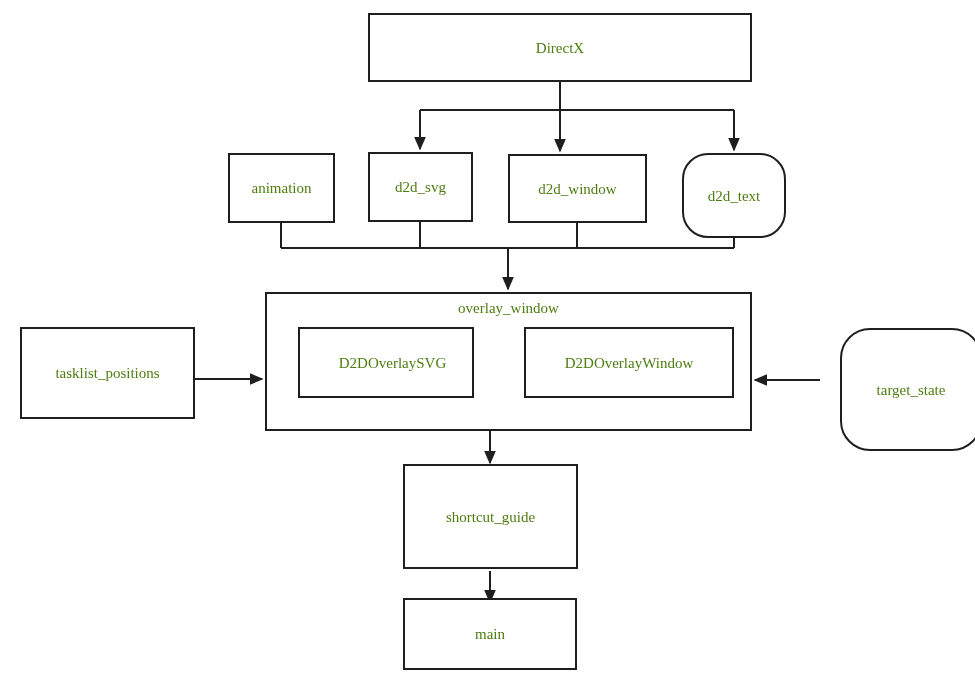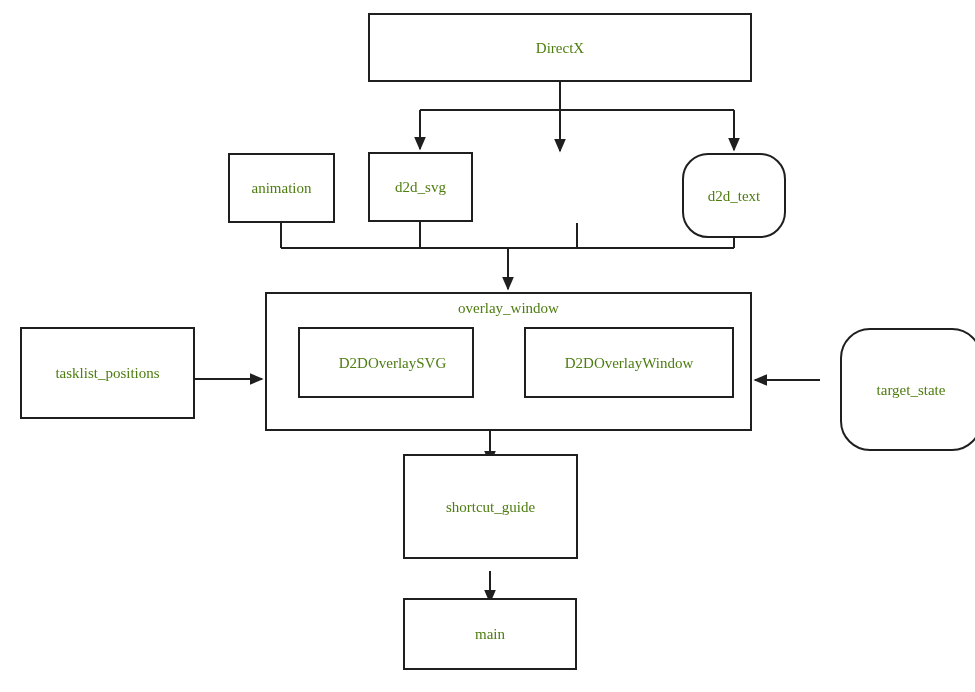--- a/index.html
+++ b/index.html
@@ -51,21 +51,21 @@
   #n-directx        { left: 368px; top: 13px;  width: 384px; height: 69px; }
   #n-animation      { left: 228px; top: 153px; width: 107px; height: 70px; }
   #n-d2d-svg        { left: 368px; top: 152px; width: 105px; height: 70px; }
   #n-d2d-window     { left: 508px; top: 154px; width: 139px; height: 69px; }
   #n-d2d-text       { left: 682px; top: 153px; width: 104px; height: 85px; border-radius: 26px; }
   #n-overlay-window { left: 265px; top: 292px; width: 487px; height: 139px; }
   #n-d2doverlaysvg  { left: 298px; top: 327px; width: 176px; height: 71px; padding-left: 13px; }
   #n-d2doverlaywin  { left: 508px; top: 327px; width: 210px; height: 71px; margin-left: 16px; }
   #n-tasklist       { left: 20px;  top: 327px; width: 175px; height: 92px; }
   #n-target-state   { left: 840px; top: 328px; width: 142px; height: 123px; border-radius: 30px; }
-  #n-shortcut-guide { left: 403px; top: 454px; width: 175px; height: 105px; }
+  #n-shortcut-guide { left: 403px; top: 464px; width: 175px; height: 105px; }
   #n-main           { left: 403px; top: 598px; width: 174px; height: 72px; }
 </style>
 </head>
 <body>
 
 <div class="canvas">
 
   <svg class="edges-layer" width="975" height="692" viewBox="0 0 975 692" xmlns="http://www.w3.org/2000/svg">
     <defs>
       <marker id="arrow" markerWidth="7" markerHeight="6" refX="6.2" refY="3" orient="auto" markerUnits="strokeWidth">
@@ -101,20 +101,23 @@
   </div>
 
   <div class="node" id="n-animation">
     <span>animation</span>
   </div>
 
   <div class="node" id="n-d2d-svg">
     <span>d2d_svg</span>
   </div>
 
+  <div class="node" id="n-d2d-window">
+    <span>d2d_window</span>
+  </div>
 
   <div class="node" id="n-d2d-text">
     <span>d2d_text</span>
   </div>
 
   <div class="node container" id="n-overlay-window">
     <div class="container-label">overlay_window</div>
   </div>
 
   <div class="node" id="n-d2doverlaysvg">

